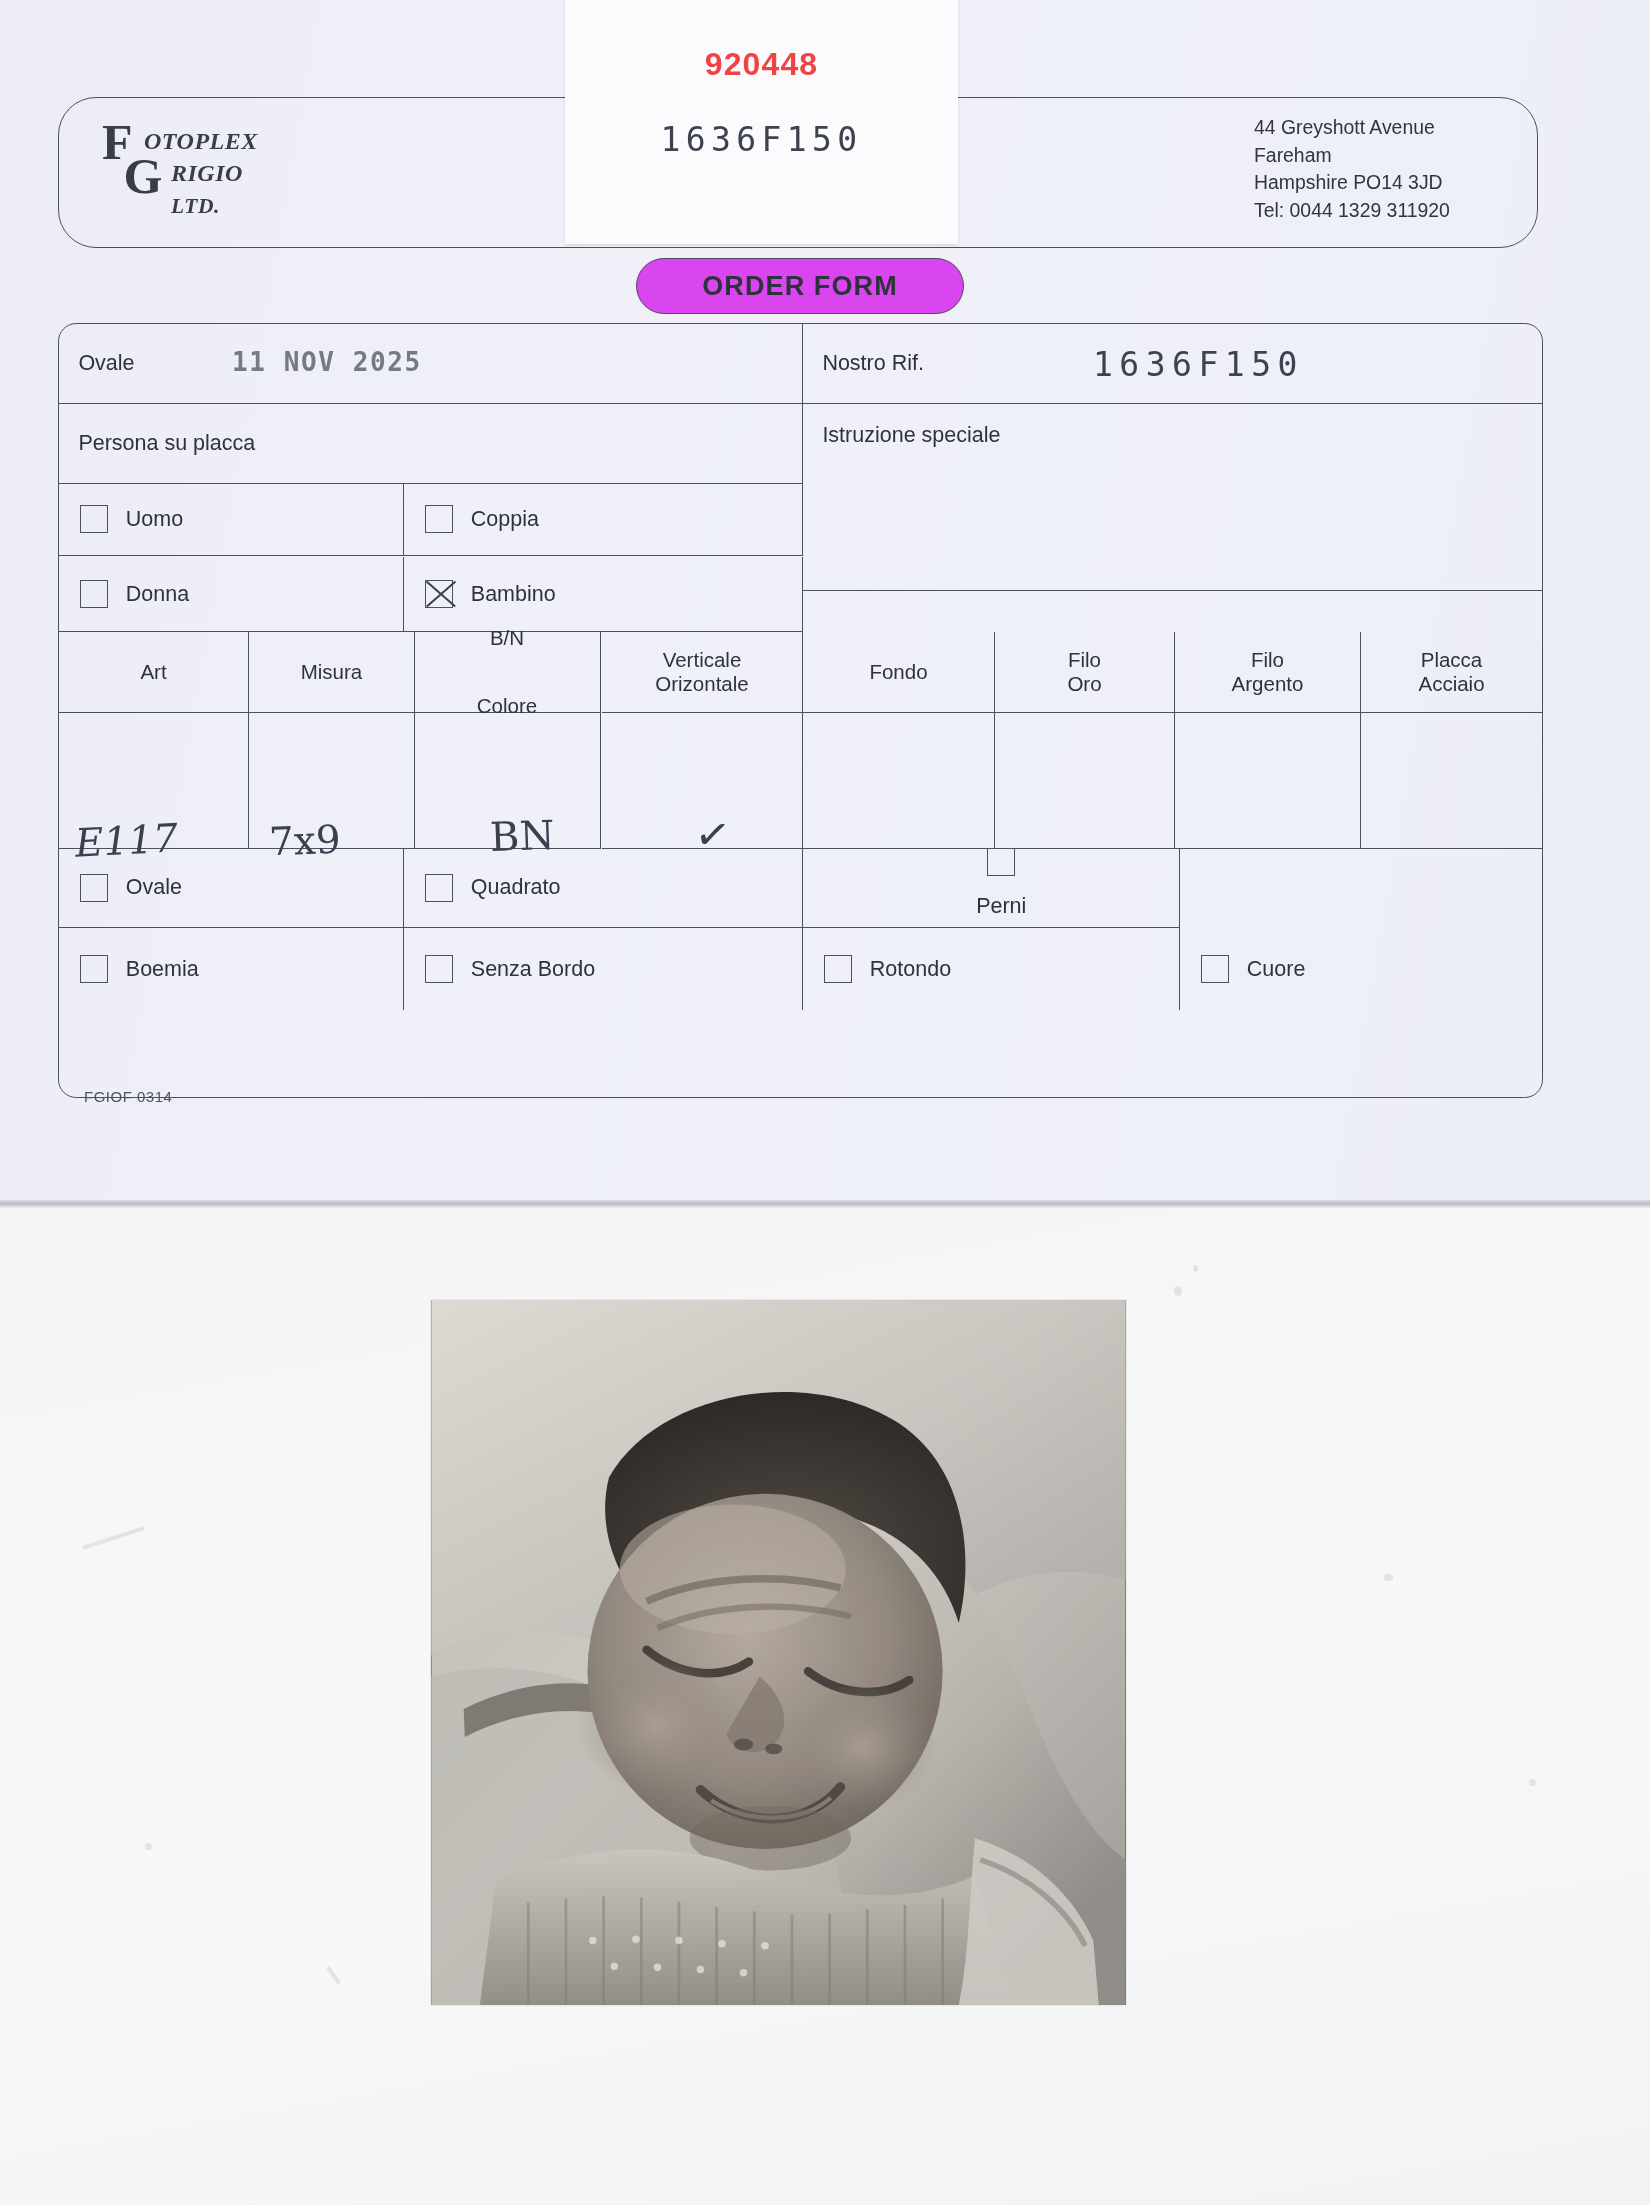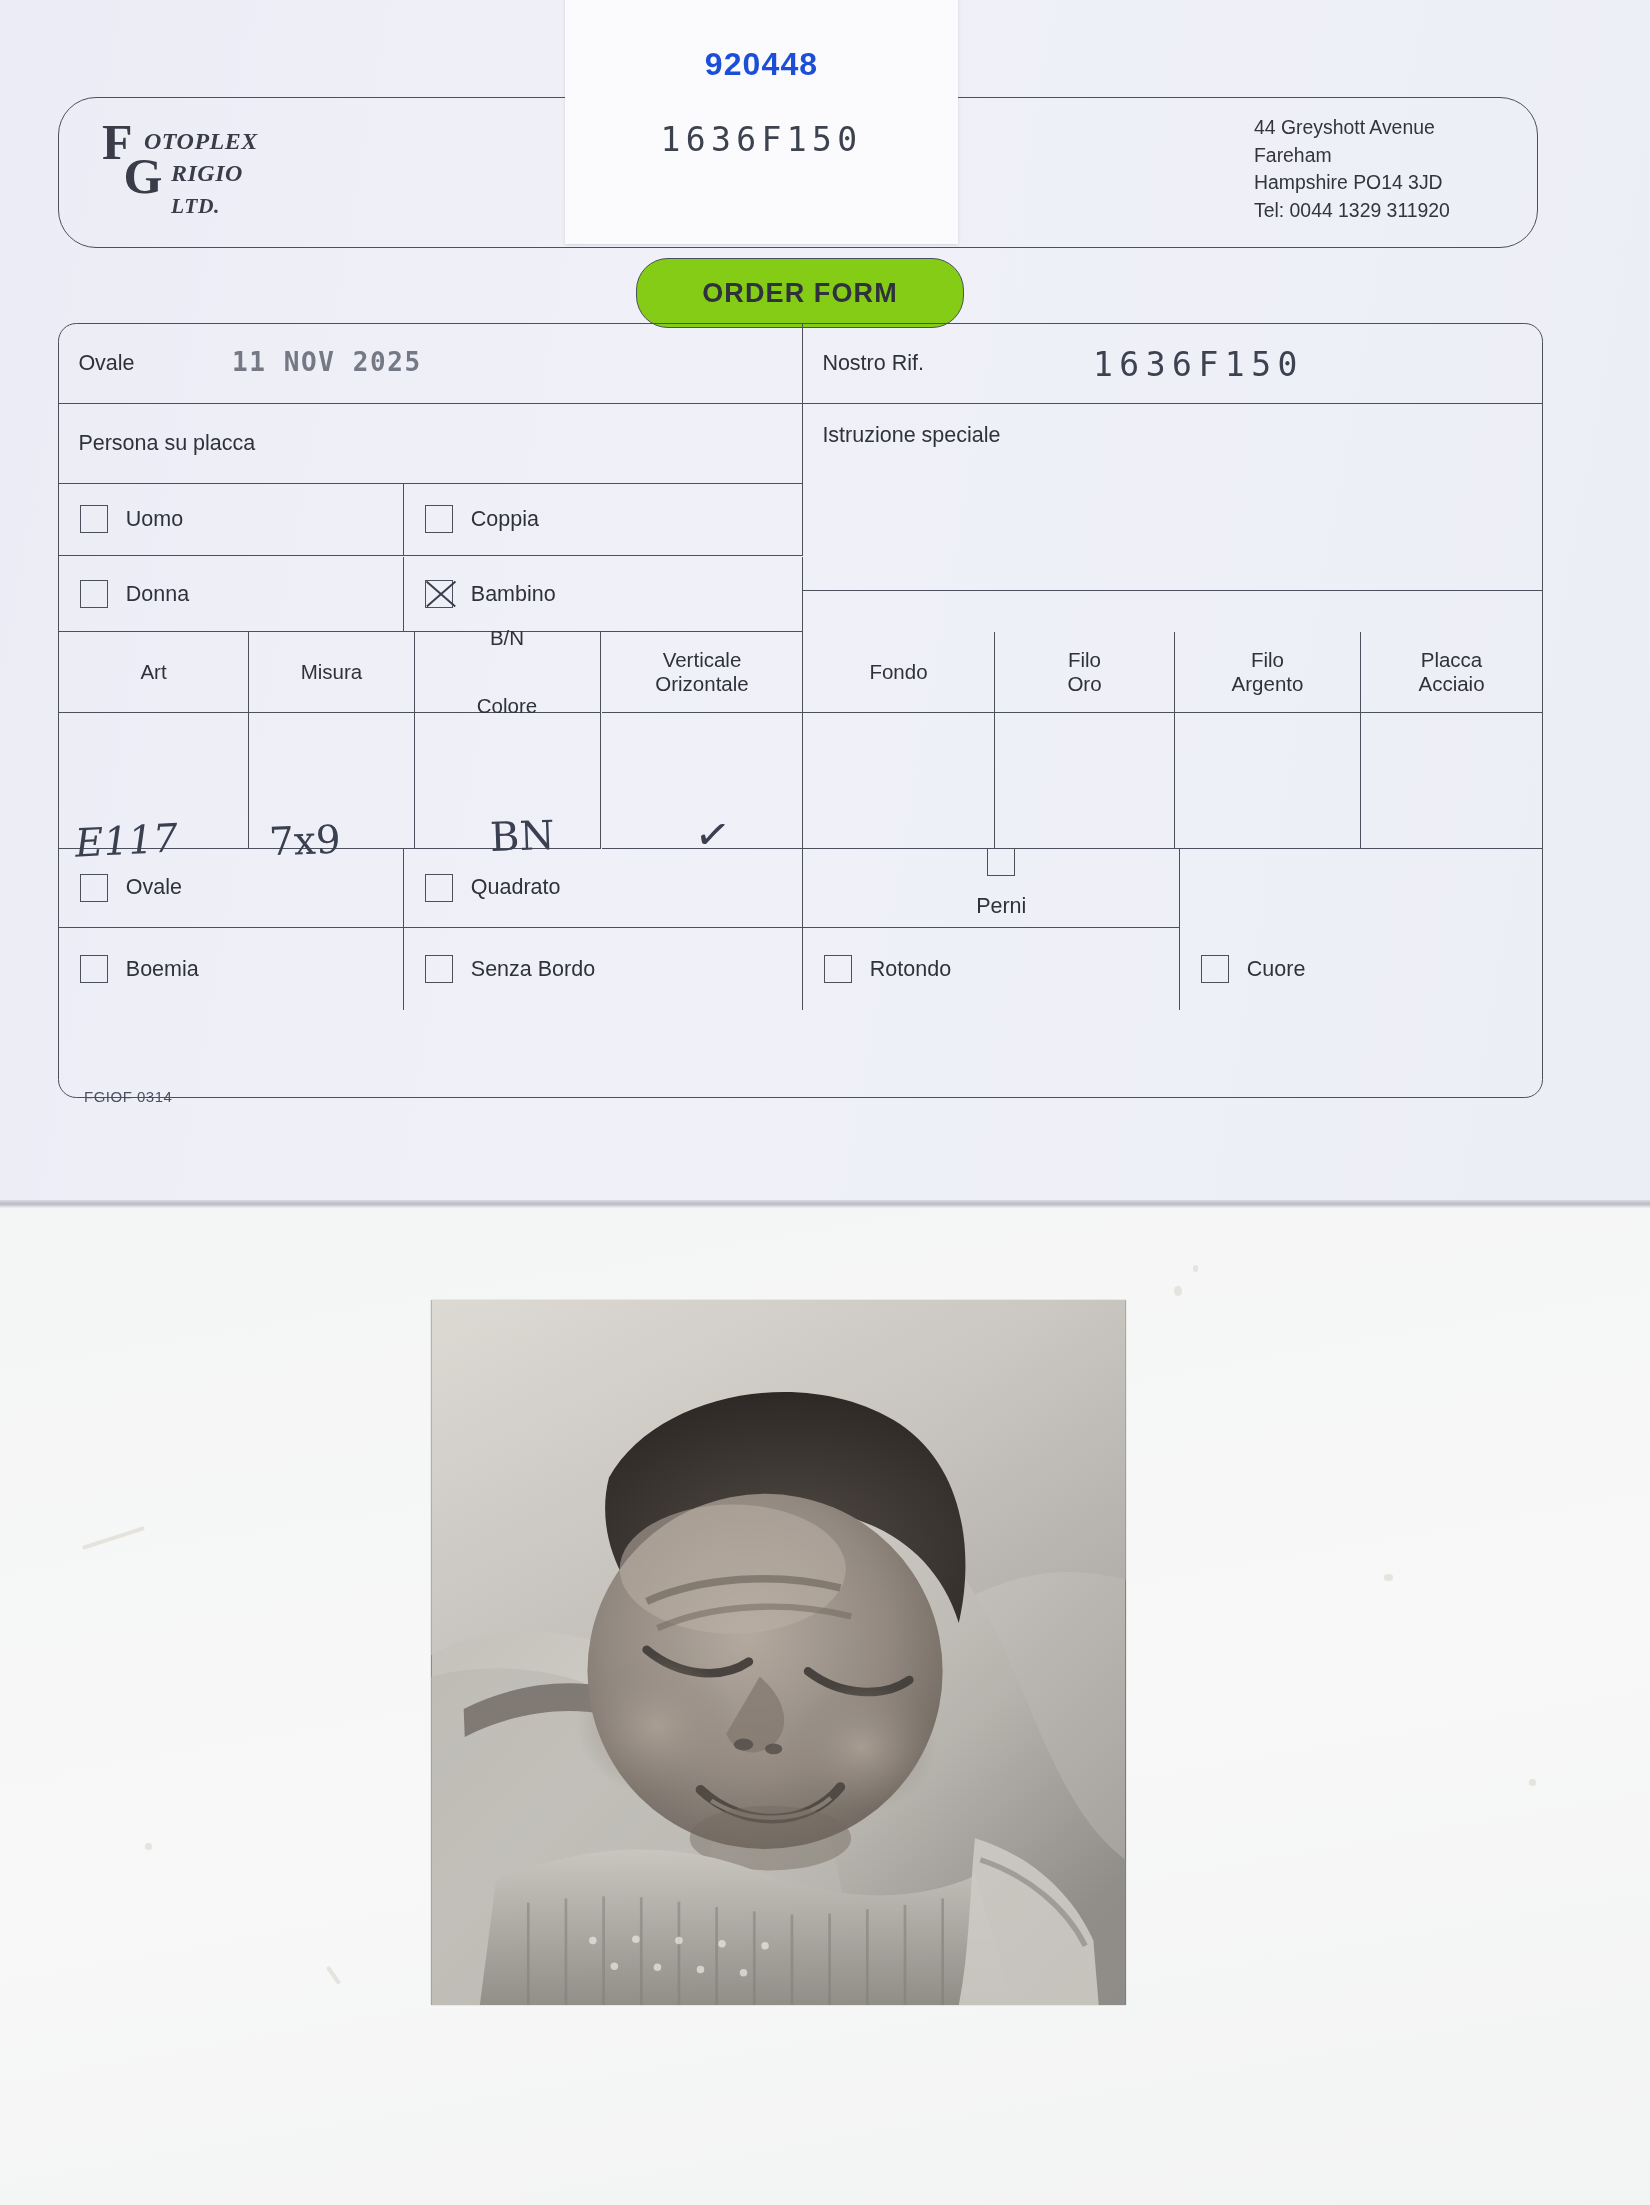--- a/index.html
+++ b/index.html
@@ -100,51 +100,51 @@
     background: #fbfbfd;
     box-shadow: 0 1.1px 3.2px rgba(80,80,90,0.18);
   }
   .tape-num {
     position: absolute;
     left: 0; top: 50px;
     width: 393px;
     text-align: center;
     font-size: 32px;
     font-weight: bold;
-    color: #1d4ed8;
+    color: #ef4444;
     letter-spacing: 1.1px;
   }
   .tape-ref {
     position: absolute;
     left: 0; top: 124px;
     width: 393px;
     text-align: center;
     font-family: "DejaVu Sans Mono", monospace;
     font-size: 33px;
     color: #3d4250;
     letter-spacing: 5.4px;
   }
 
   
   .order-pill {
     position: absolute;
     left: 636px;
     top: 258px;
     width: 328px;
-    height: 70px;
+    height: 56px;
     border: 1.6px solid #4c4f5c;
     border-radius: 32px;
     display: flex;
     align-items: center;
     justify-content: center;
     font-size: 27px;
     font-weight: bold;
     letter-spacing: 1.1px;
     color: #2f323c;
-    background: #84cc16;
+    background: #d946ef;
   }
 
   
   .table {
     position: absolute;
     left: 58px;
     top: 323px;
     width: 1485px;
     height: 775px;
     border: 1.6px solid #4c4f5c;

